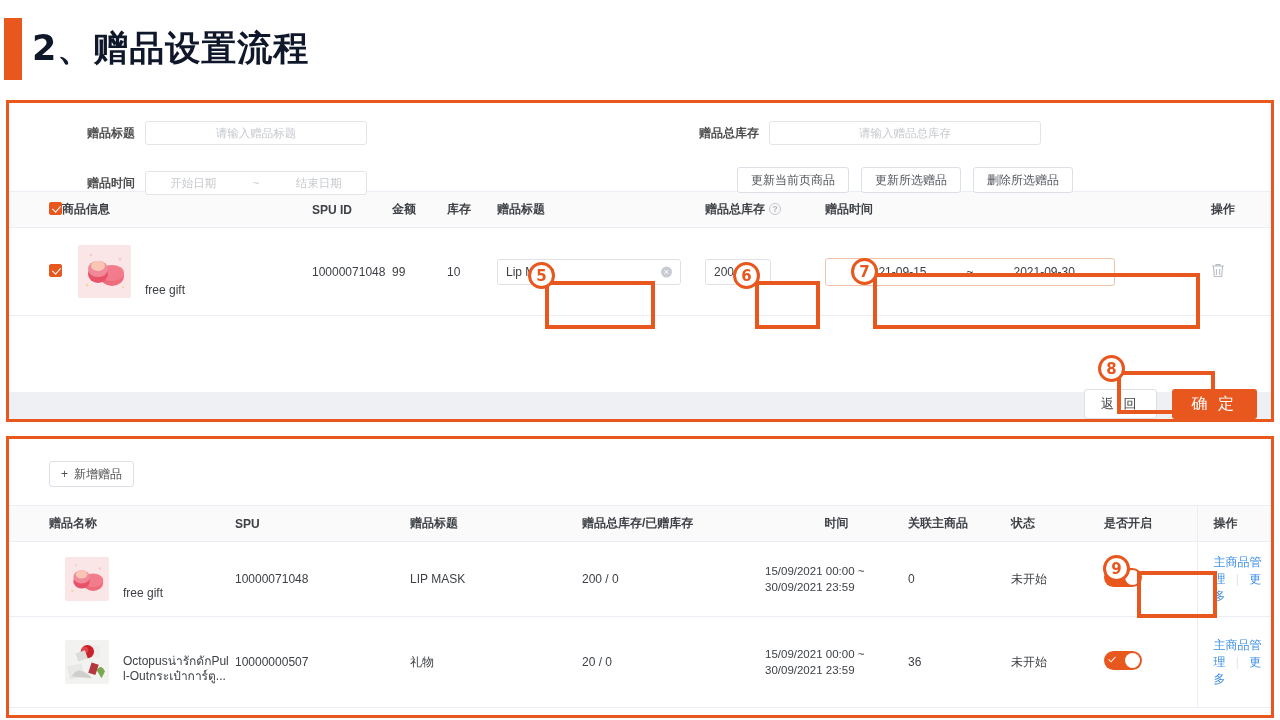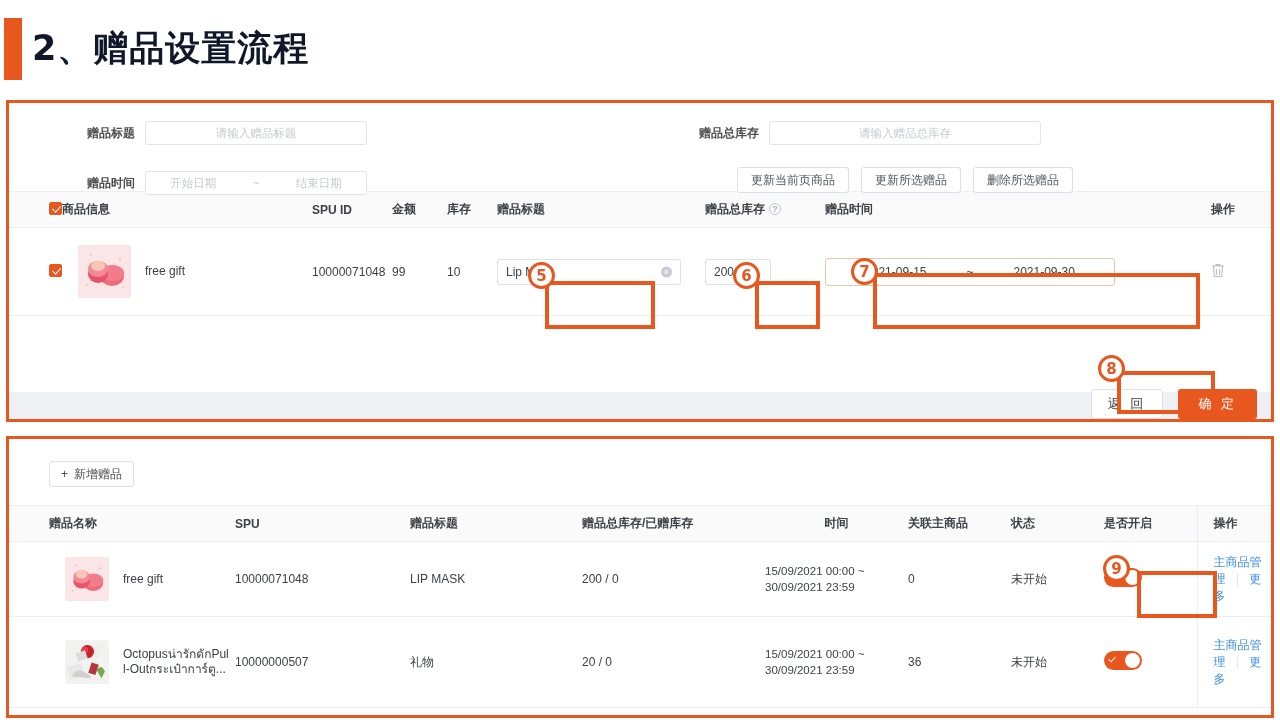--- a/index.html
+++ b/index.html
@@ -81,21 +81,21 @@
     width: 13px; height: 13px; border-radius: 2px; background: #e8571e;
     border: 1px solid #e8571e; position: relative; display: inline-block;
     cursor: pointer;
   }
   .chk::after {
     content: ""; position: absolute; left: 3.6px; top: 1px;
     width: 4px; height: 7px; border: solid #fff; border-width: 0 1.6px 1.6px 0;
     transform: rotate(42deg);
   }
 
-  .prod-cell { display: flex; align-items: center; padding-left: 16px; }
+  .prod-cell { display: flex; align-items: flex-end; padding-left: 16px; }
   .thumb { width: 53px; height: 53px; border-radius: 2px; overflow: hidden; flex: none; }
   .prod-name { margin-left: 14px; font-size: 12px; color: #3d4045; line-height: 15px; }
   .prod-name.two-line { width: 112px; }
 
   .cell-inp {
     height: 26px; border: 1px solid #dfe1e6; border-radius: 3px; background: #fff;
     font-size: 12px; color: #3d4045; display: flex; align-items: center;
     padding: 0 8px; position: relative;
   }
   .clear-ic {
@@ -121,21 +121,21 @@
     position: absolute; right: 14px; bottom: 0px;
     display: flex; align-items: center; gap: 15px;
   }
   .btn-back {
     height: 30px; padding: 0 16px; border: 1px solid #dcdfe6; border-radius: 3px;
     background: #fff; font-size: 13px; color: #444; letter-spacing: 3px;
     display: flex; align-items: center; cursor: pointer;
   }
   .btn-confirm {
     height: 30px; padding: 0 20px; border: none; border-radius: 3px;
-    background: #e8571e; font-size: 13px; color: #fff; letter-spacing: 3px;
+    background: #e8571e; font-size: 16px; color: #fff; letter-spacing: 3px;
     display: flex; align-items: center; cursor: pointer;
   }
 
   
   .add-btn {
     height: 26px; padding: 0 11px; border: 1px solid #dcdfe6; border-radius: 3px;
     background: #fff; font-size: 12px; color: #4d4d4d; display: inline-flex;
     align-items: center; gap: 6px; cursor: pointer; margin: 22px 0 0 40px;
   }
   .toggle {

